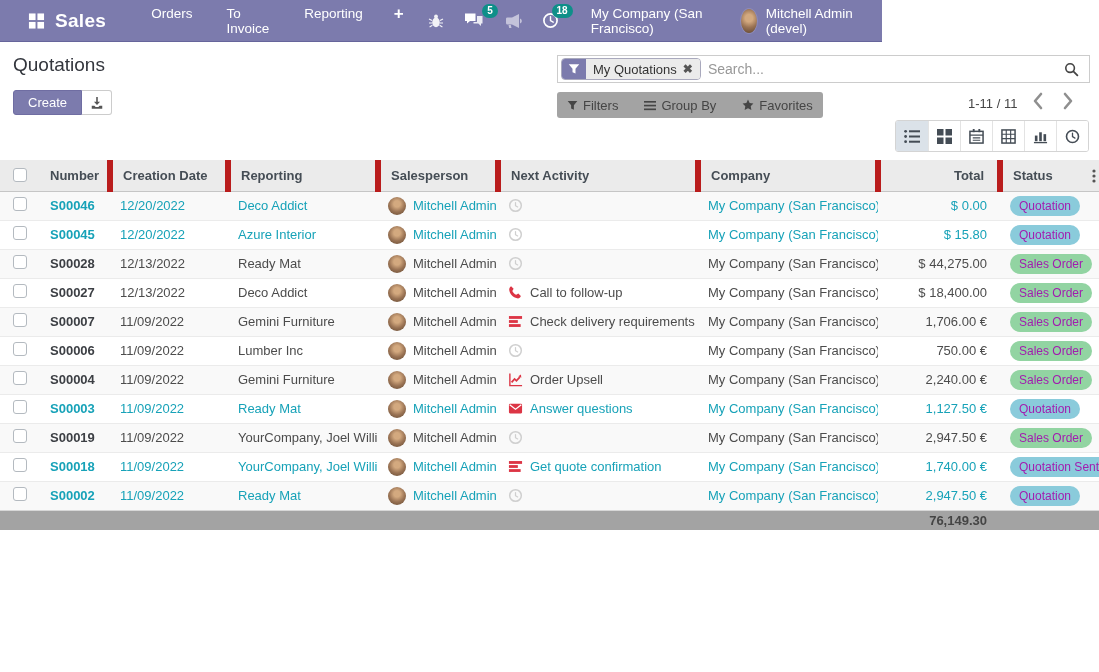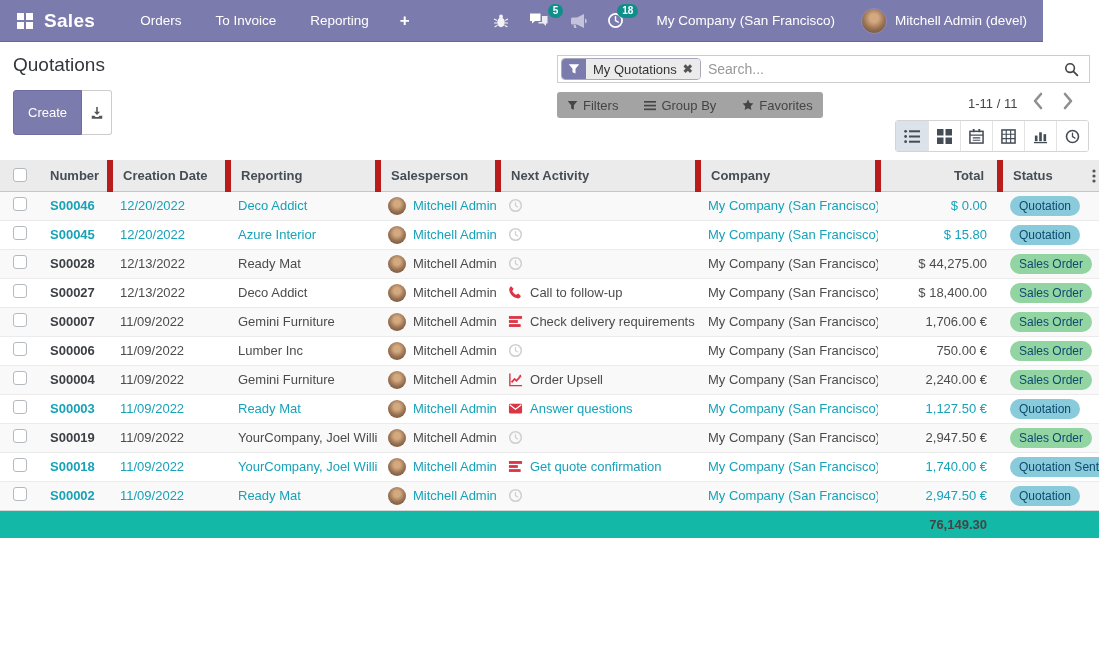--- a/index.html
+++ b/index.html
@@ -1,22 +1,22 @@
 <!DOCTYPE html>
 <html><head>
 <meta charset="utf-8">
 <style>
   * { box-sizing: border-box; margin: 0; padding: 0; }
   html,body { width:1099px; height:672px; overflow:hidden; background:#fff;
               font-family:"Liberation Sans", sans-serif; }
 
   
-  .navbar { position:absolute; top:0; left:0; width:1043px; height:42px;
+  .navbar { position:absolute; top:0; left:0; width:882px; height:42px;
             background:#7c7bad; border-bottom:1px solid #66659b;
-            display:flex; align-items:center; color:#fff; padding:0 10px; }
+            display:flex; align-items:center; color:#fff; padding:0 22px; }
   .nav-left { display:flex; align-items:center; }
   .apps-icon { width:18px; height:18px; margin:0 10px 0 6px; cursor:pointer; }
   .brand { font-size:19px; font-weight:bold; letter-spacing:.3px; margin-right:28px; cursor:pointer;}
   .nav-menu { display:flex; align-items:flex-start; gap:0; }
   .nav-item { font-size:13.5px; padding:12px 17px; cursor:pointer; color:#fff; }
   .nav-plus { font-size:17px; font-weight:bold; padding:10px 14px; cursor:pointer; }
   .nav-right { margin-left:auto; display:flex; align-items:center; }
   .systray-icon { position:relative; padding:6px 10px; cursor:pointer; display:flex; align-items:center; }
   .systray-icon svg { display:block; }
   .badge { position:absolute; top:-2px; right:-4px; background:#0e8f89; color:#fff;
@@ -24,21 +24,21 @@
   .nav-company { font-size:13.5px; margin:0 26px 0 22px; cursor:pointer; }
   .nav-user { display:flex; align-items:center; gap:8px; font-size:13.5px; margin-right:6px; cursor:pointer;}
   .avatar { width:26px; height:26px; border-radius:50%;
             background:radial-gradient(circle at 50% 38%, #d3a97f 22%, #9a7354 55%, #5f452f 100%);
             border:1px solid #8d8bb9; }
 
   
   .page-title { position:absolute; left:13px; top:54px; font-size:19px; color:#33363d; font-weight:normal; }
   .create-group { position:absolute; left:13px; top:90px; display:flex; }
   .btn-create { background:#7c7bad; color:#fff; border:1px solid #6f6da2; border-radius:3px 0 0 3px;
-                font-size:13px; padding:14px 14px; cursor:pointer; font-family:inherit; }
+                font-size:13px; padding:4px 14px; cursor:pointer; font-family:inherit; }
   .btn-export { background:#fff; border:1px solid #ccc; border-left:none; border-radius:0 3px 3px 0;
                 width:30px; display:flex; align-items:center; justify-content:center; cursor:pointer; }
 
   .searchbox { position:absolute; left:557px; top:55px; width:533px; height:28px;
                border:1px solid #ccc; background:#fff; display:flex; align-items:center; padding:0 6px 0 3px; }
   .facet { display:flex; align-items:stretch; height:22px; margin-right:7px;
            border:1px solid #a9a9bd; border-radius:4px; overflow:hidden; cursor:pointer; }
   .facet-icon { background:#7c7bad; width:24px; display:flex; align-items:center; justify-content:center; }
   .facet-label { background:#ebebeb; display:flex; align-items:center; gap:6px;
                  padding:0 7px; font-size:13px; color:#333; }
@@ -75,24 +75,24 @@
   tr.text-info, tr.text-info td, tr.text-info .num { color:#17a2b8; }
   td.cell-number { font-weight:bold; color:#3c3f44; }
   tr.text-info td.cell-number { color:#17a2b8; }
   .num { text-align:right; padding-right:13px; }
   .cell-sales { display:flex; align-items:center; gap:7px; height:28px; }
   .avatar-sm { width:18px; height:18px; border-radius:50%; flex:0 0 18px;
                background:radial-gradient(circle at 50% 38%, #d3a97f 22%, #9a7354 55%, #5f452f 100%); }
   .cell-activity { display:flex; align-items:center; gap:7px; height:28px; }
   .cell-activity .act-ic { display:flex; align-items:center; }
   .pill { display:inline-block; font-size:12px; padding:3px 9px; border-radius:11px;
-          color:#0c4a6e; white-space:nowrap; }
+          color:#a21caf; white-space:nowrap; }
   .pill.info { background:#8acbdb; }
   .pill.success { background:#92d4a2; }
-  tfoot td { background:#14b8a6; border-top:1px solid #d7d7d7; height:28px;
+  tfoot td { background:#a3a3a3; border-top:1px solid #d7d7d7; height:20px;
              font-weight:bold; color:#454545; }
   .cb { width:14px; height:14px; border:1px solid #b4bac0; border-radius:3px; background:#fff;
         display:inline-block; cursor:pointer; }
   th .cb { margin-top:2px; }
   .th-dots { position:absolute; right:3px; top:9px; cursor:pointer; }
   td.sel, th.sel { text-align:center; padding-left:0; }
 </style>
 </head>
 <body>
 

